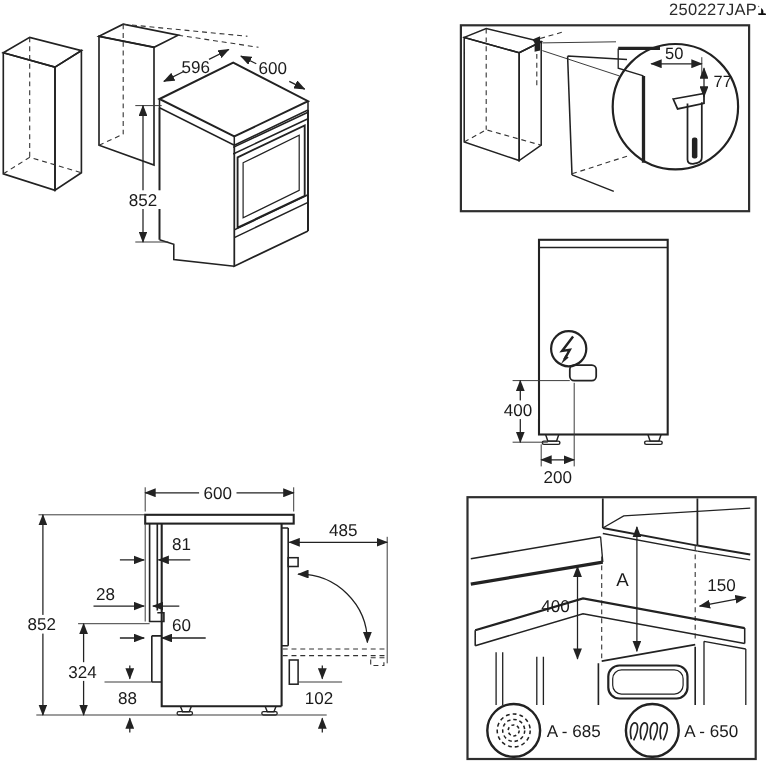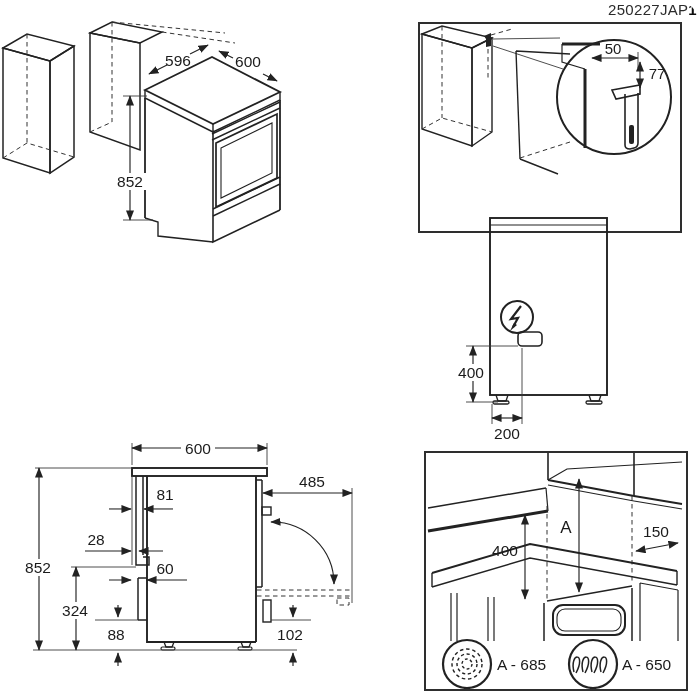--- a/index.html
+++ b/index.html
@@ -74,21 +74,21 @@
     </g>
 
     <g>
       <path class="thin" d="M123,86 L147,86 M123,210 L153,210"></path>
       <path class="dimln" d="M130,86 L130,210" marker-start="url(#ahA)" marker-end="url(#ahA)"></path>
       <rect class="bg" x="112" y="163" width="36" height="17"></rect>
       <text class="dim" x="130" y="177" text-anchor="middle">852</text>
     </g>
   </svg>
 
-  <div class="panel bordered" style="left:418px;top:22px;width:264px;height:211px">
+  <div class="panel bordered" style="left:418px;top:22px;width:264px;height:171px">
     <svg width="260" height="167" viewBox="0 0 260 167">
       <defs>
         <marker id="ahB" markerWidth="9" markerHeight="7" refX="8.3" refY="3.5" orient="auto-start-reverse">
             <path d="M0,0 L9,3.5 L0,7 Z" fill="#222"></path>
           </marker>
       </defs>
 
       <g>
         <path class="ln" stroke-width="1.4" d="M2,10 L22,2 L72,14 L52,24 Z"></path>
         <path class="ln" stroke-width="1.4" d="M2,10 L52,24 L52,122 L2,105 Z"></path>

